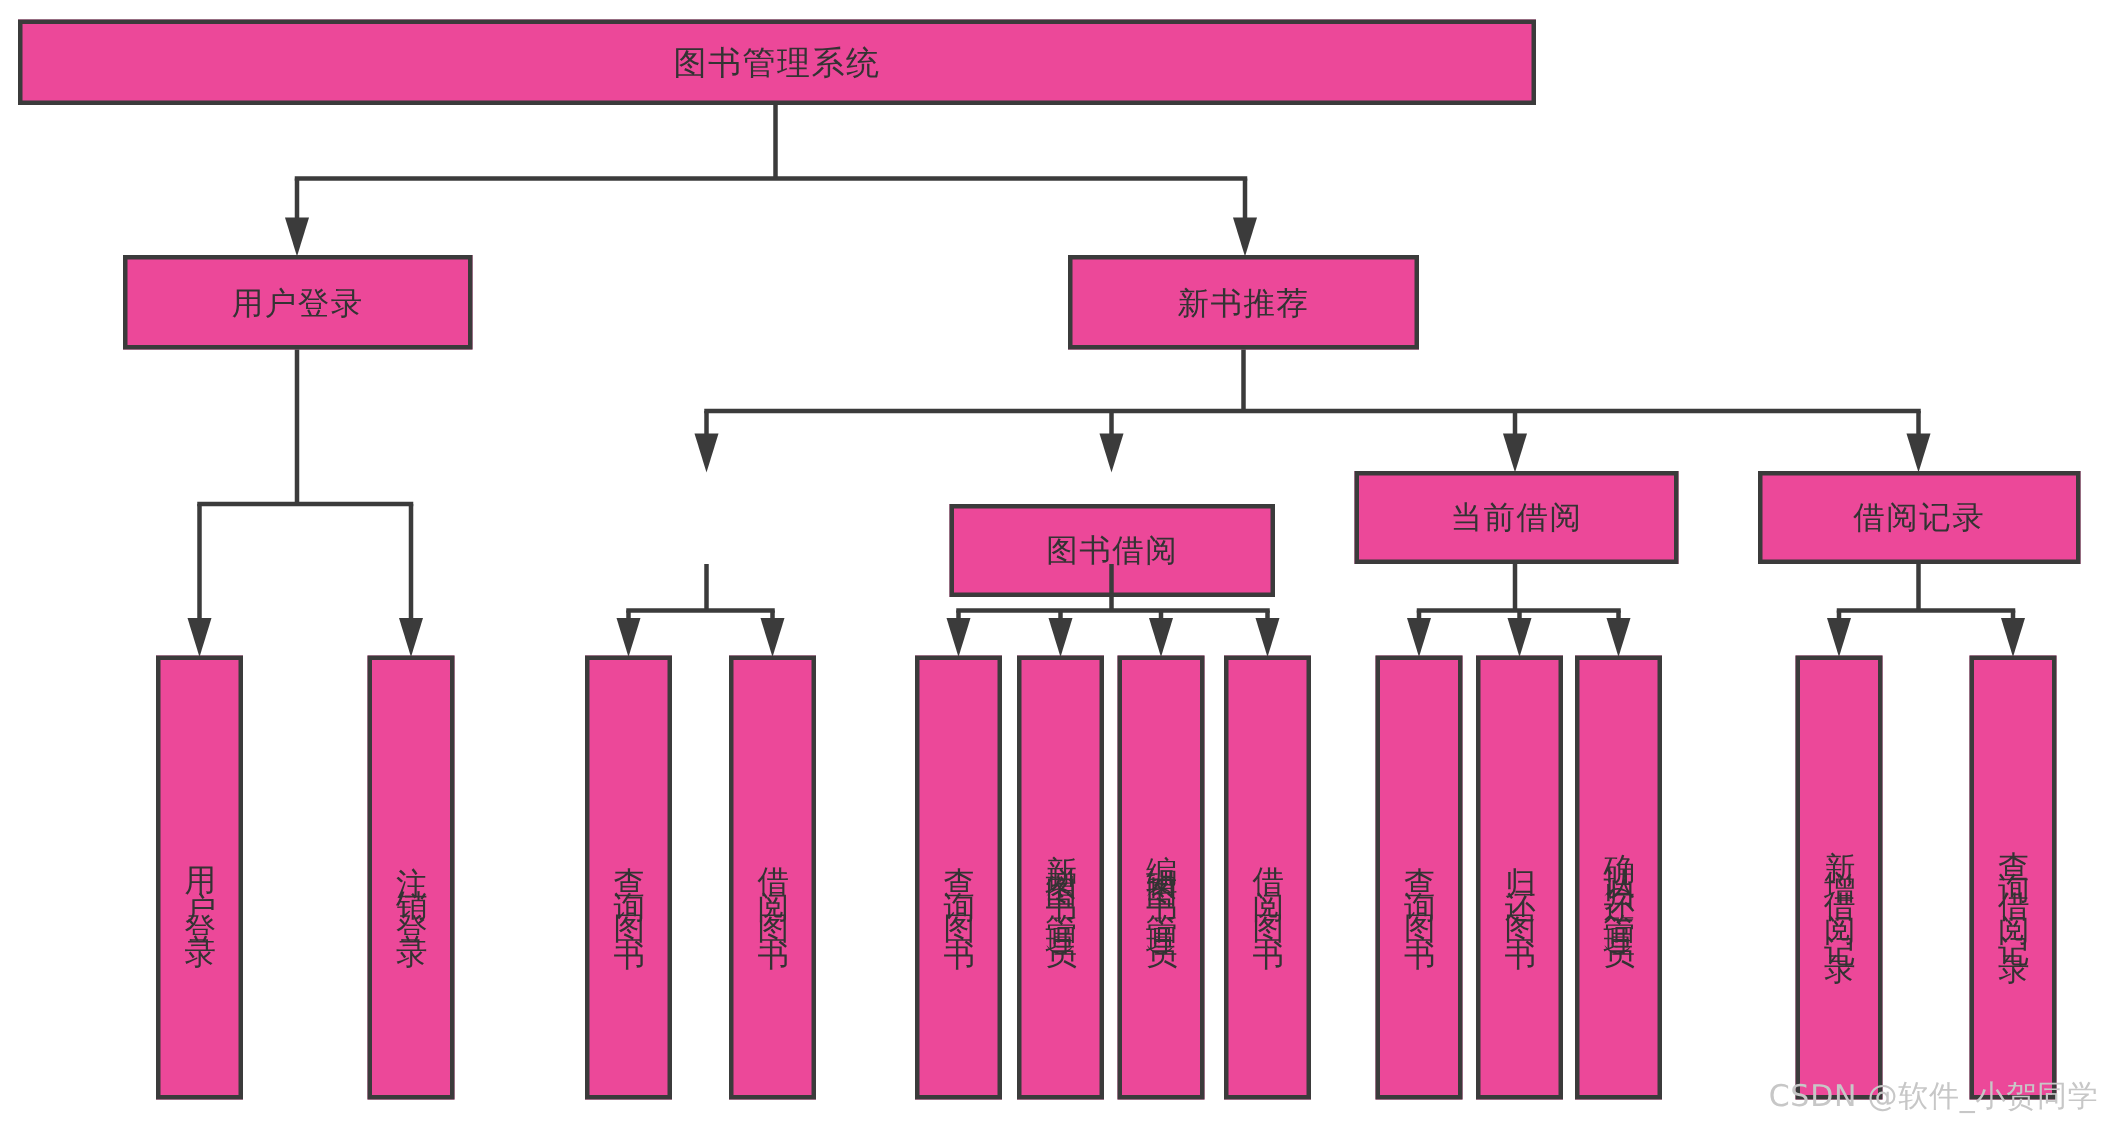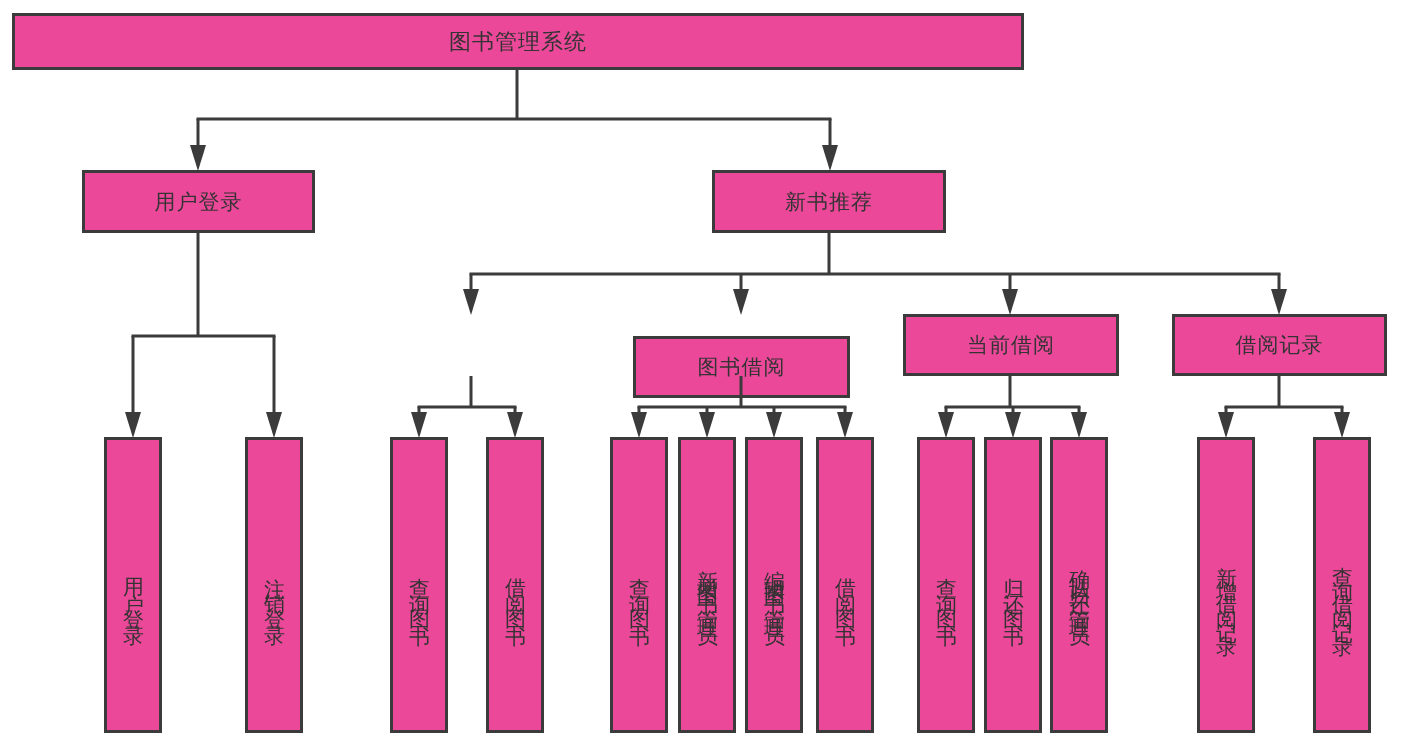--- a/index.html
+++ b/index.html
@@ -188,14 +188,15 @@
     <span class="vtext ls9">确认归还（管理员）</span>
   </div>
 
   <div class="node leaf" style="left:1197px;">
     <span class="vtext ls6">新增借阅记录</span>
   </div>
   <div class="node leaf" style="left:1313px;">
     <span class="vtext ls6">查询借阅记录</span>
   </div>
 
+  <div class="watermark">CSDN @软件_小贺同学</div>
 
 </div>
 
 </body></html>

